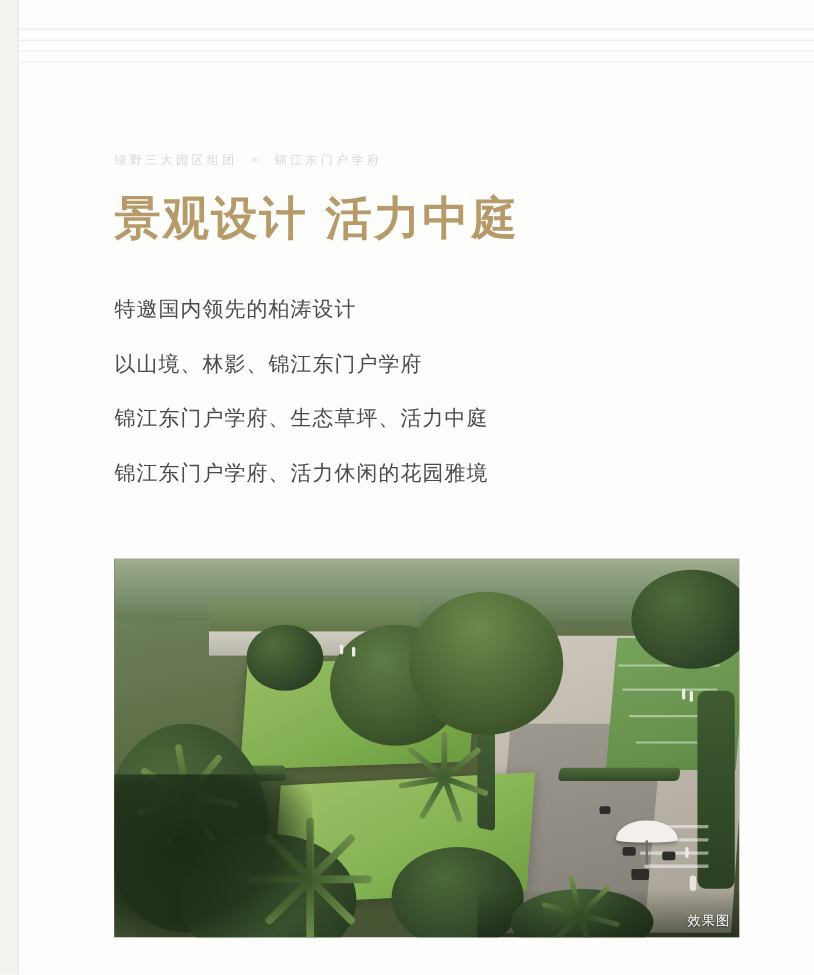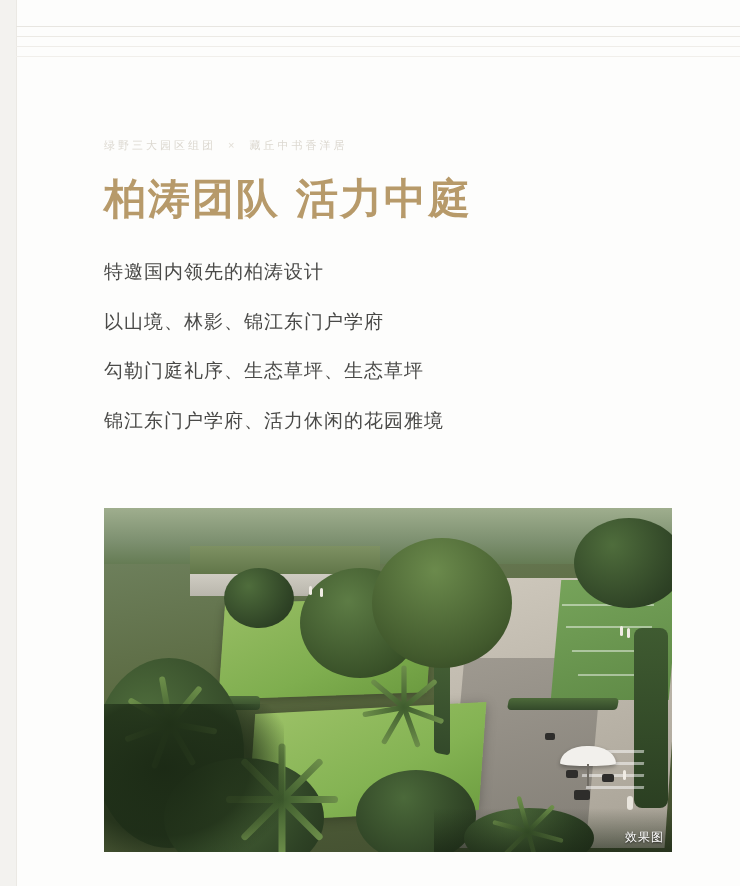--- a/index.html
+++ b/index.html
@@ -78,21 +78,21 @@
     color: #b79a6a;
     letter-spacing: 2px;
     font-family: "DejaVu Sans", "Liberation Sans", sans-serif;
   }
   .headline .gap {
     display: inline-block;
     width: 16px;
   }
 
   .bullets {
-    margin-top: 34px;
+    margin-top: 44px;
   }
   .bullet {
     font-size: 19px;
     line-height: 1.5;
     color: #4a4a48;
     letter-spacing: 1px;
     margin-bottom: 21px;
     font-family: "DejaVu Sans", "Liberation Sans", sans-serif;
   }
   .bullet:last-child { margin-bottom: 0; }
@@ -292,31 +292,31 @@
     <i></i>
     <i></i>
     <i></i>
   </div>
 
   <div class="content">
 
     <div class="eyebrow">
       <span>绿野三大园区组团</span>
       <span class="sep">×</span>
-      <span>藏丘中书香洋居</span>
+      <span>锦江东门户学府</span>
     </div>
 
     <h1 class="headline">
-      <span>柏涛团队</span><span class="gap"></span><span>活力中庭</span>
+      <span>景观设计</span><span class="gap"></span><span>活力中庭</span>
     </h1>
 
     <div class="bullets">
       <div class="bullet">特邀国内领先的柏涛设计</div>
       <div class="bullet">以山境、林影、锦江东门户学府</div>
-      <div class="bullet">勾勒门庭礼序、生态草坪、生态草坪</div>
+      <div class="bullet">锦江东门户学府、生态草坪、活力中庭</div>
       <div class="bullet">锦江东门户学府、活力休闲的花园雅境</div>
     </div>
   </div>
 
   <div class="figure">
     <div class="figure-canvas">
       <div class="fc bg-top"></div>
       <div class="fc ground"></div>
       <div class="fc roof"></div>
       <div class="fc roof2"></div>

